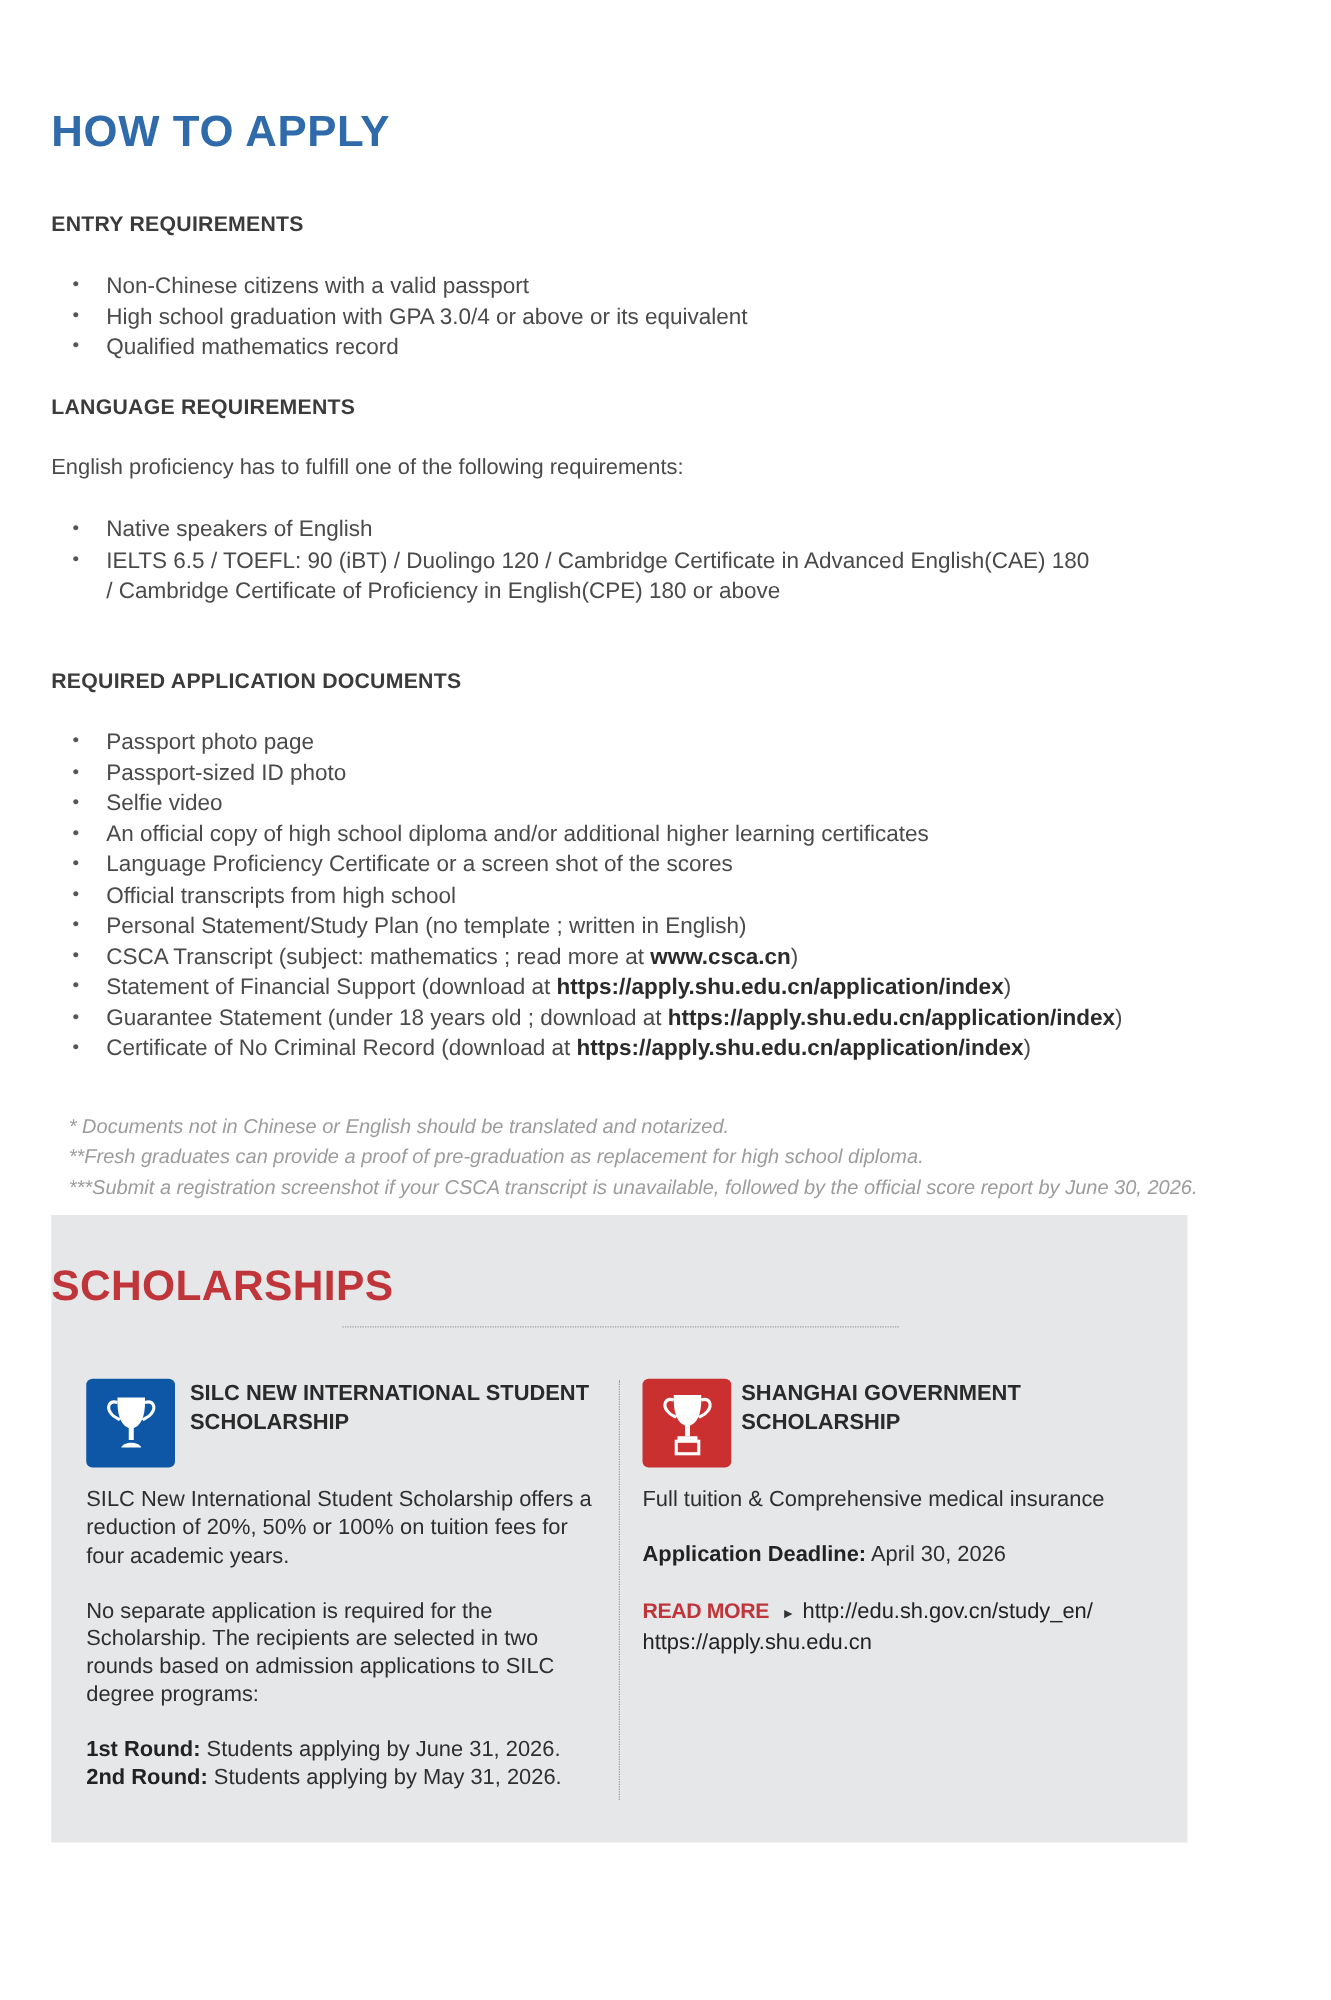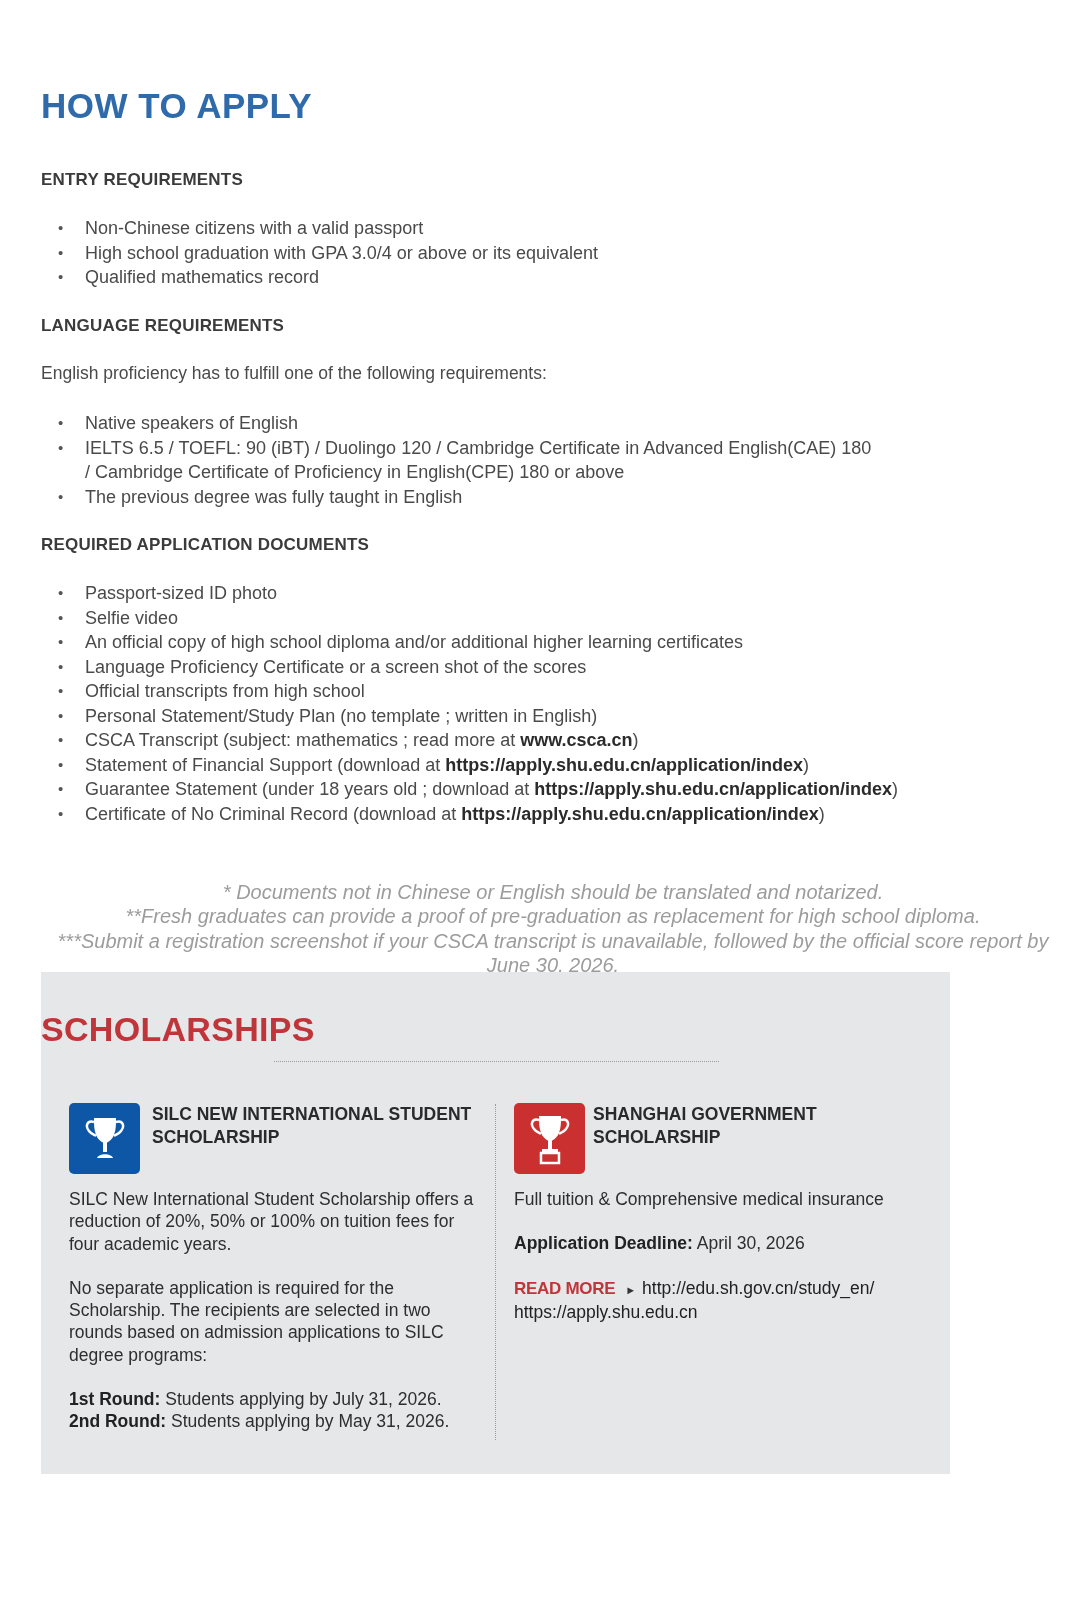--- a/index.html
+++ b/index.html
@@ -10,22 +10,22 @@
                 font-size: 35px; color: #2f6aab; letter-spacing: 0.5px; }
   .section-heading { position: absolute; left: 41px; margin: 0;
                      font-family: "Liberation Sans", sans-serif; font-weight: bold;
                      font-size: 17px; color: #3b3b3b; letter-spacing: 0.2px; }
   .intro { position: absolute; left: 41px; margin: 0; font-size: 17.5px; color: #4a4a4a; font-family: "Liberation Sans", sans-serif; }
   ul.bullets { position: absolute; left: 41px; margin: 0; padding: 0; list-style: none;
                font-family: "Liberation Sans", sans-serif; font-size: 18px; color: #4a4a4a; width: 900px; }
   ul.bullets li { position: relative; padding-left: 44px; line-height: 24.5px; }
   ul.bullets li::before { content: "•"; position: absolute; left: 17px; top: 0; color: #555; font-size: 15px; }
   .link-strong { color: #2b2b2b; font-weight: bold; }
-  .notes { position: absolute; left: 41px; top: 876px; margin: 4px; padding: 0;
-           font-family: "Liberation Sans", sans-serif; font-style: italic; font-size: 20px; color: #9c9c9c; text-align: center; }
+  .notes { position: absolute; left: 41px; top: 876px; margin: 14px; padding: 0;
+           font-family: "Liberation Sans", sans-serif; font-style: italic; font-size: 16px; color: #9c9c9c; }
   .notes div { line-height: 24.3px; }
 
   .scholarship-box { position: absolute; left: 41px; top: 972px; width: 909px; height: 502px; background: #e6e7e9; }
   .sch-title { position: absolute; left: 0; width: 909px; top: 38px; text-align: left; margin: 0;
                font-family: "Liberation Sans", sans-serif; font-weight: bold; font-size: 34px; color: #c0353a; letter-spacing: 0.3px; }
   .sch-divider { position: absolute; left: 233px; top: 89px; width: 445px; border-top: 1px dotted #9a9a9a; }
   .col-divider { position: absolute; left: 454px; top: 132px; height: 336px; border-left: 1px dotted #9a9a9a; }
 
   .card { position: absolute; top: 131px; }
   .card-left { left: 28px; width: 410px; }
@@ -55,25 +55,25 @@
   <li>Non-Chinese citizens with a valid passport</li>
   <li>High school graduation with GPA 3.0/4 or above or its equivalent</li>
   <li>Qualified mathematics record</li>
 </ul>
 
 <h2 class="section-heading" style="top:316px">LANGUAGE REQUIREMENTS</h2>
 <p class="intro" style="top:363px">English proficiency has to fulfill one of the following requirements:</p>
 <ul class="bullets" style="top:411px">
   <li>Native speakers of English</li>
   <li style="padding-right:60px">IELTS 6.5 / TOEFL: 90 (iBT) / Duolingo 120 / Cambridge Certificate in Advanced English(CAE) 180 / Cambridge Certificate of Proficiency in English(CPE) 180 or above</li>
-  <li>The previous degree was fully taught in English</li>
 </ul>
 
 <h2 class="section-heading" style="top:535px">REQUIRED APPLICATION DOCUMENTS</h2>
 <ul class="bullets" style="top:581px; width:960px">
+  <li>Passport photo page</li>
   <li>Passport-sized ID photo</li>
   <li>Selfie video</li>
   <li>An official copy of high school diploma and/or additional higher learning certificates</li>
   <li>Language Proficiency Certificate or a screen shot of the scores</li>
   <li>Official transcripts from high school</li>
   <li>Personal Statement/Study Plan (no template ; written in English)</li>
   <li><span>CSCA Transcript (subject: mathematics ; read more at </span><span class="link-strong">www.csca.cn</span><span>)</span></li>
   <li><span>Statement of Financial Support (download at </span><span class="link-strong">https://apply.shu.edu.cn/application/index</span><span>)</span></li>
   <li><span>Guarantee Statement (under 18 years old ; download at </span><span class="link-strong">https://apply.shu.edu.cn/application/index</span><span>)</span></li>
   <li><span>Certificate of No Criminal Record (download at </span><span class="link-strong">https://apply.shu.edu.cn/application/index</span><span>)</span></li>
@@ -97,21 +97,21 @@
         <path d="M11 8 C4 6 2 12 6 17 C8 20 12 21 13 22" stroke="#fff" stroke-width="2.5" fill="none"></path>
         <path d="M33 8 C40 6 42 12 38 17 C36 20 32 21 31 22" stroke="#fff" stroke-width="2.5" fill="none"></path>
         <rect x="20" y="28" width="4" height="10" fill="#fff"></rect>
         <path d="M14 44 C16 39 28 39 30 44 Z" fill="#fff"></path>
       </svg>
     </div>
     <h3 class="card-title">SILC NEW INTERNATIONAL STUDENT SCHOLARSHIP</h3>
     <div class="card-body">
       <p>SILC New International Student Scholarship offers a reduction of 20%, 50% or 100% on tuition fees for four academic years.</p>
       <p>No separate application is required for the Scholarship. The recipients are selected in two rounds based on admission applications to SILC degree programs:</p>
-      <div><b>1st Round:</b><span> Students applying by July 31, 2026.</span></div>
+      <div><b>1st Round:</b><span> Students applying by June 31, 2026.</span></div>
       <div><b>2nd Round:</b><span> Students applying by May 31, 2026.</span></div>
     </div>
   </div>
 
   <div class="card card-right">
     <div class="trophy-badge red">
       <svg width="44" height="54" viewBox="0 0 44 54">
         <path d="M11 4 H33 V8 C33 22 28 28 22 29 C16 28 11 22 11 8 Z" fill="#fff"></path>
         <path d="M11 8 C4 6 2 12 6 17 C8 20 12 21 13 22" stroke="#fff" stroke-width="2.5" fill="none"></path>
         <path d="M33 8 C40 6 42 12 38 17 C36 20 32 21 31 22" stroke="#fff" stroke-width="2.5" fill="none"></path>

